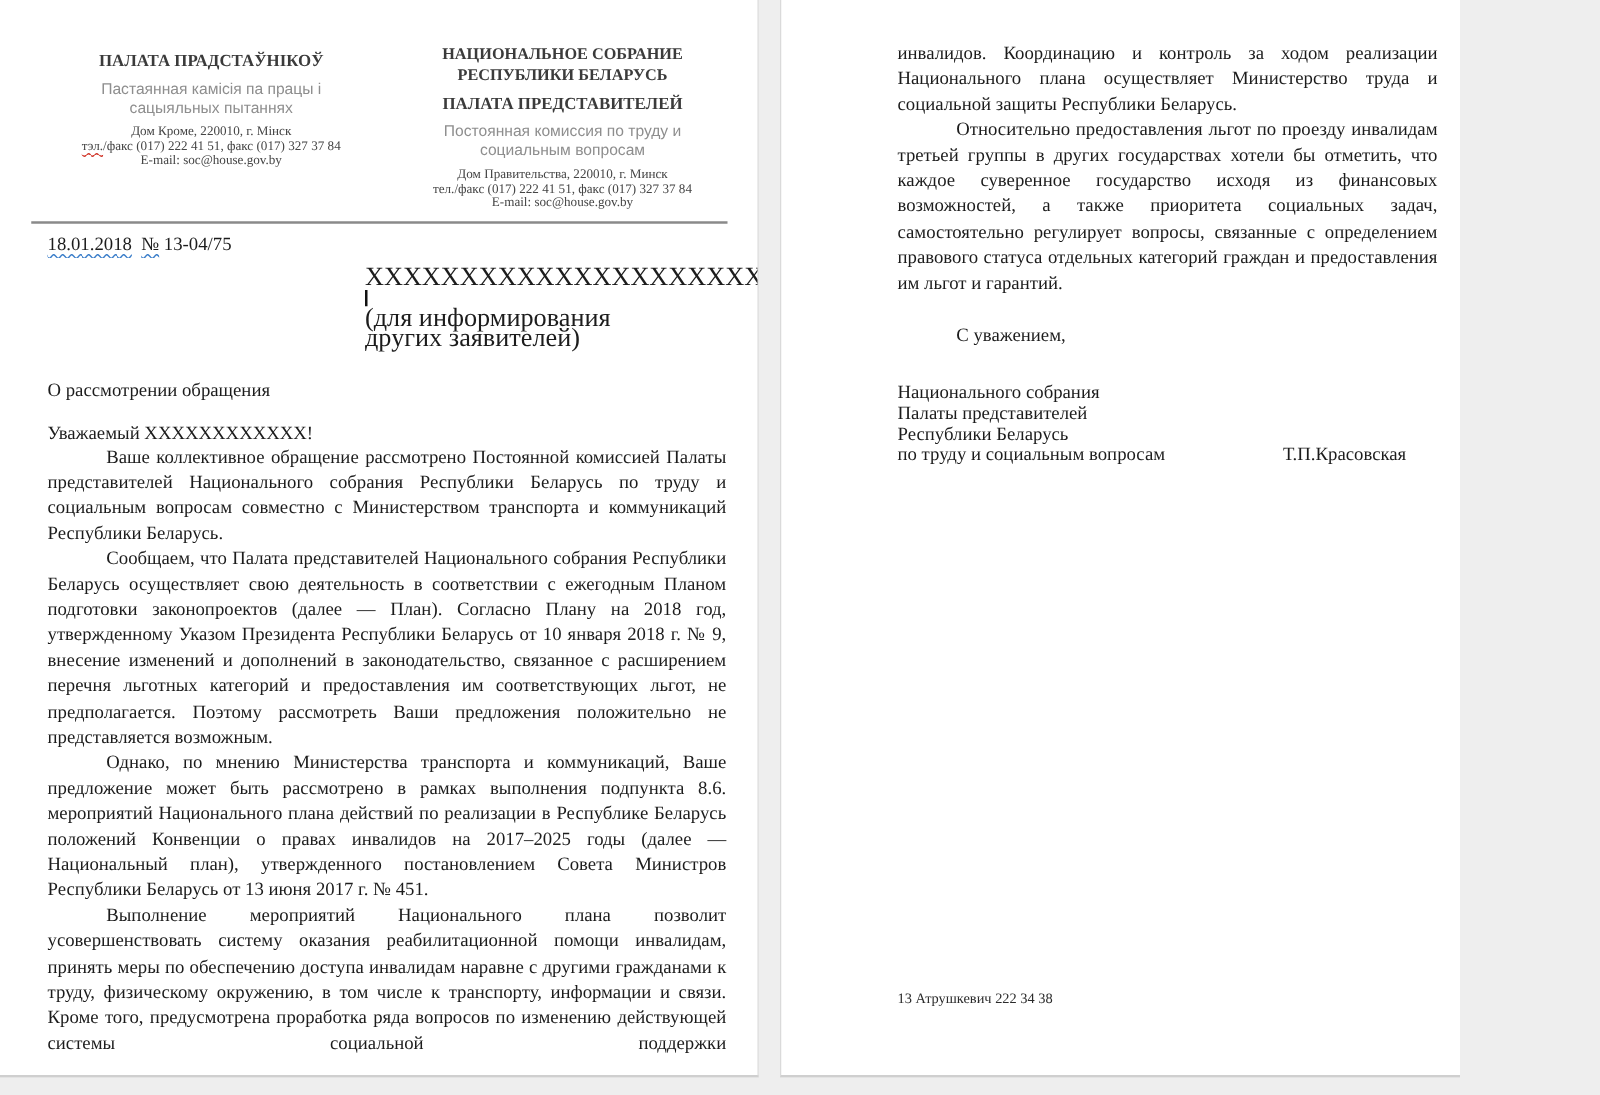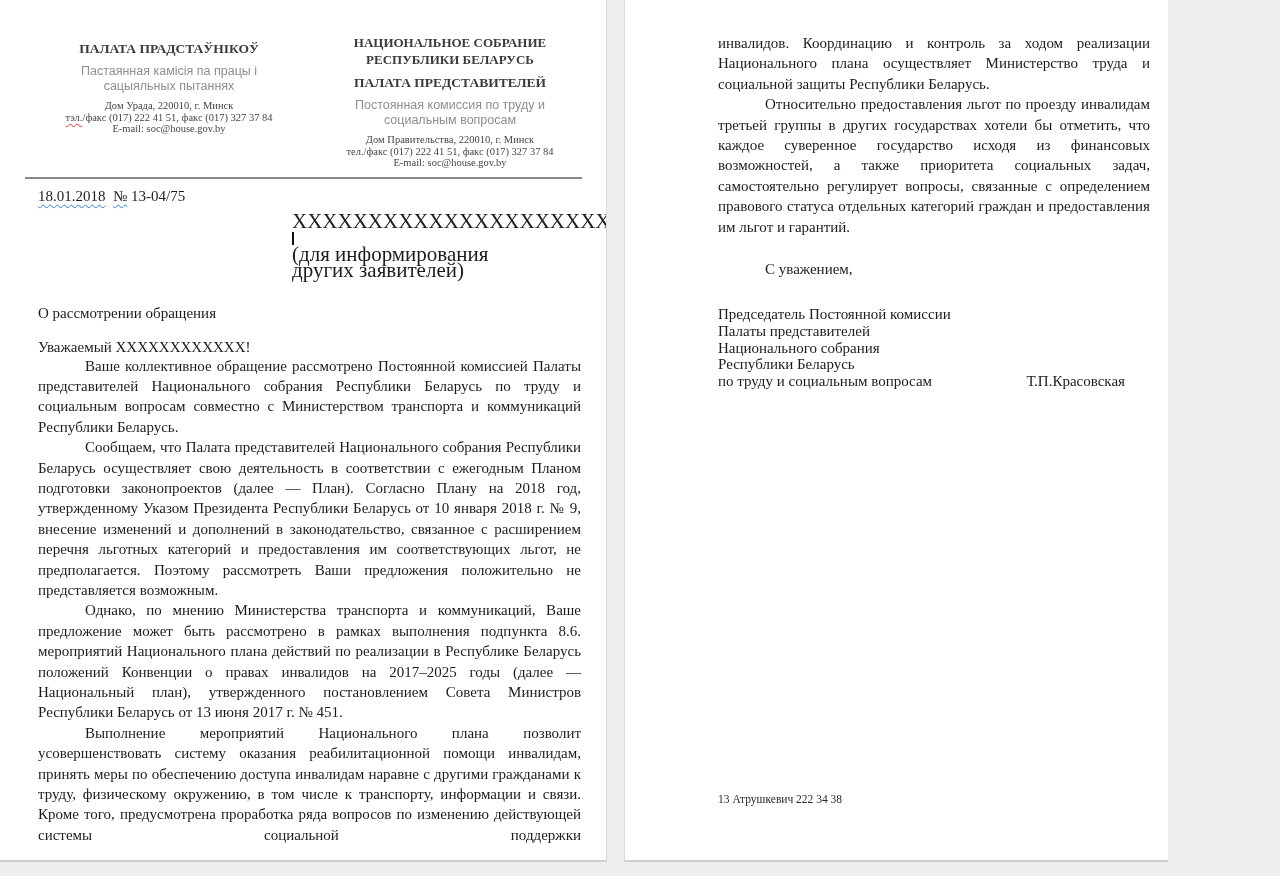--- a/index.html
+++ b/index.html
@@ -56,21 +56,21 @@
 <div class="viewport">
 
   <div class="page page-1">
     <div class="p1-content">
 
       <div class="letterhead">
         <div class="lh-col">
           <div class="lh-chamber">ПАЛАТА ПРАДСТАЎНІКОЎ</div>
           <div class="lh-commission">Пастаянная камісія па працы і сацыяльных пытаннях</div>
           <div class="lh-addr">
-            <div>Дом Урада, 220010, г. Минск</div>
+            <div>Дом Кроме, 220010, г. Мінск</div>
             <div><span class="wavy-red">тэл.</span><span>/факс (017) 222 41 51, факс (017) 327 37 84</span></div>
             <div>E-mail: soc@house.gov.by</div>
           </div>
         </div>
         <div class="lh-col">
           <div class="lh-org">
             <div>НАЦИОНАЛЬНОЕ СОБРАНИЕ</div>
             <div>РЕСПУБЛИКИ БЕЛАРУСЬ</div>
           </div>
           <div class="lh-chamber">ПАЛАТА ПРЕДСТАВИТЕЛЕЙ</div>
@@ -109,23 +109,22 @@
 
   <div class="page page-2">
     <div class="p2-content">
 
       <p class="body cont">инвалидов. Координацию и контроль за ходом реализации Национального плана осуществляет Министерство труда и социальной защиты Республики Беларусь.</p>
       <p class="body">Относительно предоставления льгот по проезду инвалидам третьей группы в других государствах хотели бы отметить, что каждое суверенное государство исходя из финансовых возможностей, а также приоритета социальных задач, самостоятельно регулирует вопросы, связанные с определением правового статуса отдельных категорий граждан и предоставления им льгот и гарантий.</p>
 
       <div class="closing">С уважением,</div>
 
       <div class="sig">
-        <div>Председатель Постоянной комиссии</div>
+        <div>Национального собрания</div>
         <div>Палаты представителей</div>
-        <div>Национального собрания</div>
         <div>Республики Беларусь</div>
         <div class="sig-last">
           <span>по труду и социальным вопросам</span>
           <span class="sig-name">Т.П.Красовская</span>
         </div>
       </div>
     </div>
 
     <div class="footer-note">13 Атрушкевич 222 34 38</div>
   </div>

